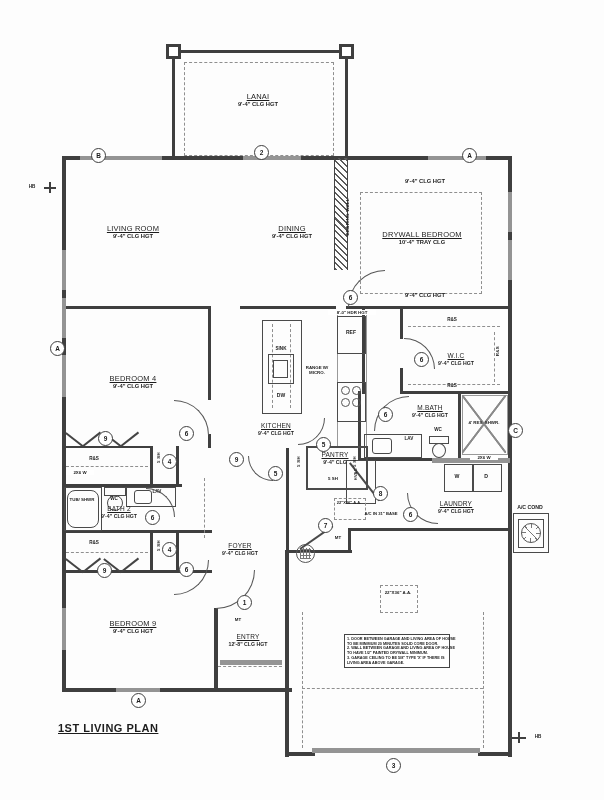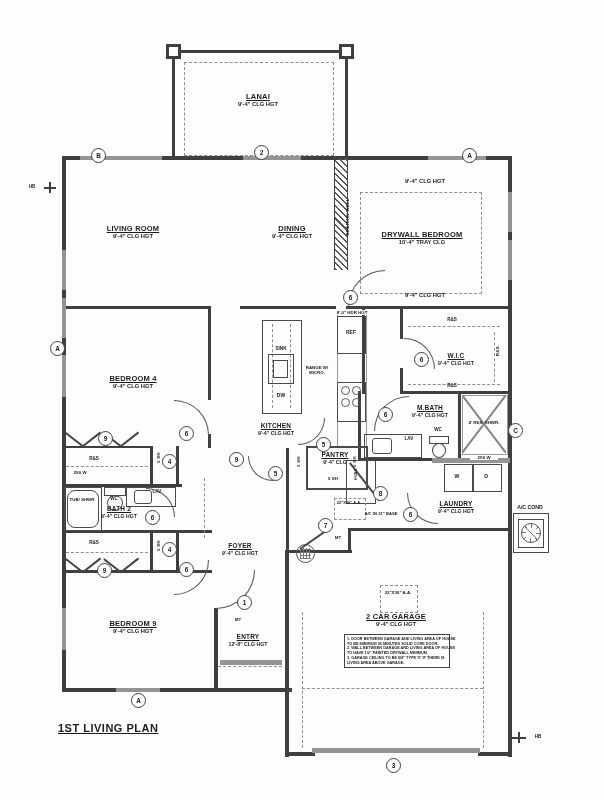--- a/index.html
+++ b/index.html
@@ -8,21 +8,21 @@
   .w{position:absolute;background:#3f3f3f}
   .win{position:absolute;background:#949494}
   .post{position:absolute;width:9px;height:9px;border:3px solid #3f3f3f;background:#fff}
   .bx{position:absolute;border:1px solid #4a4a4a;background:transparent}
   .dsh{position:absolute;border:1px dashed #8f8f8f}
   .dv{position:absolute;border-left:1px dashed #8f8f8f}
   .dh{position:absolute;border-top:1px dashed #8f8f8f}
   .hatch{position:absolute;background:repeating-linear-gradient(45deg,#5a5a5a 0 1.5px,transparent 1.5px 4.5px);
          border-left:1px solid #444;border-right:1px solid #444}
   .room{position:absolute;text-align:center;line-height:1.25}
-  .rname{font-weight:bold;text-decoration:underline;font-size:7.5px;letter-spacing:.2px;white-space:nowrap}
+  .rname{font-weight:normal;text-decoration:underline;font-size:7.5px;letter-spacing:.2px;white-space:nowrap}
   .rclg{font-size:5.8px;font-weight:bold;white-space:nowrap}
   .sm{position:absolute;font-size:5px;font-weight:bold;color:#222;text-align:center;line-height:1.2}
   .vt{position:absolute;font-size:4.4px;font-weight:bold;color:#222;writing-mode:vertical-rl;
       transform:rotate(180deg);letter-spacing:.3px;line-height:1}
   .mk{position:absolute;width:13px;height:13px;border:1px solid #3f3f3f;border-radius:50%;
       font-size:6.5px;font-weight:bold;display:flex;align-items:center;justify-content:center;
       background:#fff;z-index:6}
   .arc{position:absolute;z-index:2}
   .zz{position:absolute;width:22px;height:1.5px;background:#444;transform-origin:left center}
   .leaf{position:absolute;background:#4a4a4a;transform-origin:left center}
@@ -232,24 +232,20 @@
     <div class="rname" style="font-size:6.5px">FOYER</div>
     <div class="rclg" style="font-size:5.2px">9'-4" CLG HGT</div>
   </div>
   <div class="room" style="left:212px;top:633px;width:72px">
     <div class="rname" style="font-size:6.5px">ENTRY</div>
     <div class="rclg" style="font-size:5.2px">12'-8" CLG HGT</div>
   </div>
   <div class="room" style="left:420px;top:500px;width:72px">
     <div class="rname" style="font-size:6.5px">LAUNDRY</div>
     <div class="rclg" style="font-size:5.2px">9'-4" CLG HGT</div>
-  </div>
-  <div class="room" style="left:336px;top:612px;width:120px">
-    <div class="rname">2 CAR GARAGE</div>
-    <div class="rclg">9'-4" CLG HGT</div>
   </div>
   <div class="sm" style="left:506px;top:504px;width:48px;font-size:5.2px">A/C COND</div>
 
   <div class="vt" style="left:346px;top:198px">BEARING WALL</div>
   <div class="sm" style="left:328px;top:310px;width:48px;font-size:4.4px;background:#fff">8'-0" HDR HGT</div>
   <div class="sm" style="left:340px;top:329px;width:22px">REF</div>
   <div class="sm" style="left:266px;top:346px;width:30px;font-size:4.6px">SINK</div>
   <div class="sm" style="left:272px;top:392px;width:18px">DW</div>
   <div class="sm" style="left:300px;top:365px;width:34px;font-size:4.4px">RANGE W/ MICRO.</div>
   <div class="sm" style="left:80px;top:456px;width:28px;font-size:4.6px">R&amp;S</div>

